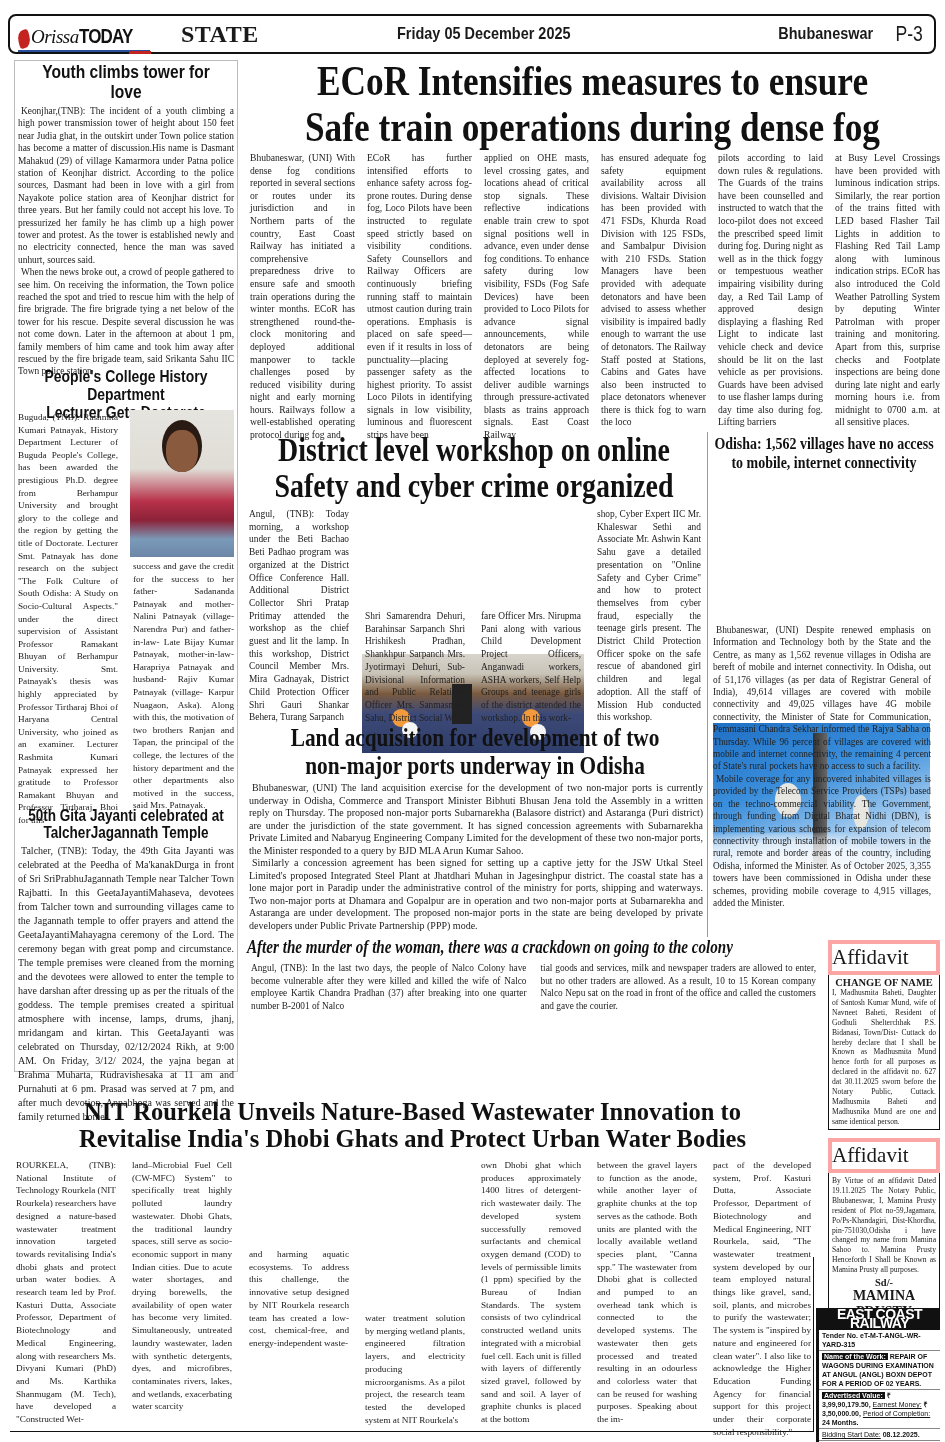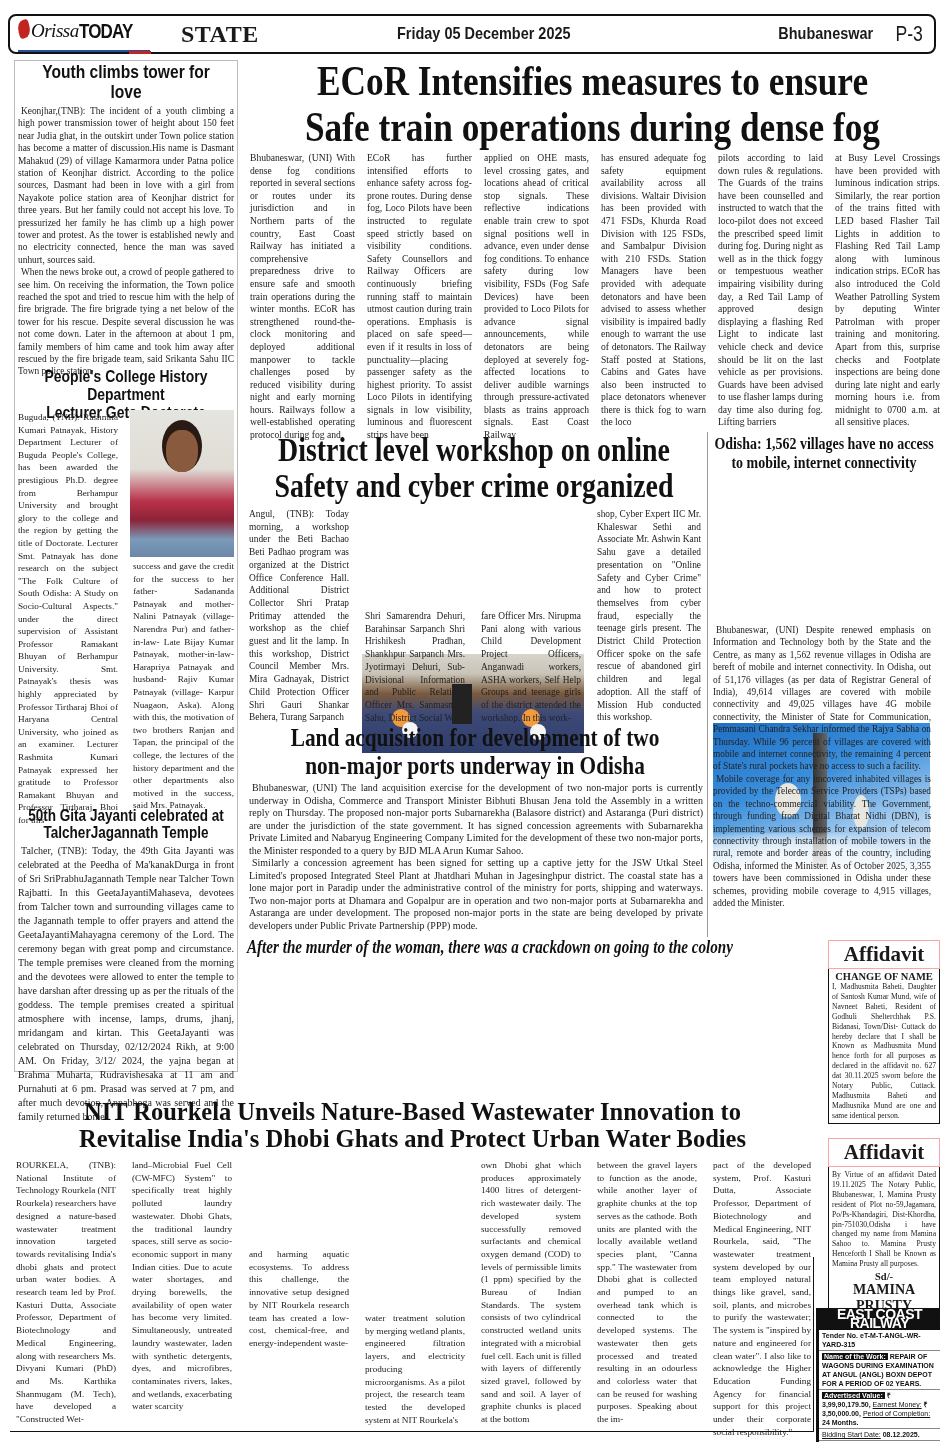--- a/index.html
+++ b/index.html
@@ -1,37 +1,37 @@
 <!DOCTYPE html>
 <html><head>
 <meta charset="utf-8">
 <style>
 *{box-sizing:border-box;margin:0;padding:0}
 body{width:945px;height:1442px;background:#fff;font-family:"Liberation Serif",serif;color:#1a1a1a;position:relative;overflow:hidden}
 .abs{position:absolute}
 .masthead{left:8px;top:14px;width:928px;height:40px;border:2px solid #111;border-radius:8px;display:flex;align-items:center;padding:0 8px}
-.logo{display:flex;align-items:flex-start;height:28px;position:relative;width:135px}
+.logo{display:flex;align-items:flex-end;height:28px;position:relative;width:135px}
 .logo .leaf{width:12px;height:18px;background:#c4241f;border-radius:60% 20% 60% 20%;transform:rotate(-15deg);margin-right:1px}
 .logo .orissa{font-family:"Liberation Serif",serif;font-style:italic;font-size:19px;color:#111;letter-spacing:-0.5px}
 .logo .today{font-family:"Liberation Sans",sans-serif;font-weight:bold;font-size:20px;color:#111;letter-spacing:-1px;transform:scaleX(0.85);transform-origin:left}
 .logo .underline{position:absolute;left:0;bottom:-4px;width:132px;height:2px;background:#2a4d9a}
 .logo .redtag{position:absolute;right:2px;bottom:-6px;width:22px;height:3px;background:#c4241f}
 .section{font-size:24px;font-weight:bold;margin-left:28px;letter-spacing:0.5px}
 .date{font-size:17px;font-weight:bold;margin-left:138px;font-family:"Liberation Sans",sans-serif;transform:scaleX(0.85);transform-origin:left}
 .city{font-size:17px;font-weight:bold;margin-left:auto;font-family:"Liberation Sans",sans-serif;transform:scaleX(0.85)}
 .pageno{font-size:22px;margin-left:10px;font-family:"Liberation Sans",sans-serif;transform:scaleX(0.8)}
 .boxed{border:1px solid #bbb}
 .hl{font-weight:bold;text-align:center;line-height:1.05;font-family:"Liberation Sans",sans-serif;color:#111}
 .cond{transform:scaleX(0.82);transform-origin:center}
 .body{font-size:9.6px;line-height:12.6px;text-align:justify;color:#222}
 .body p{text-indent:3px}
 .cols{display:flex;gap:8px}
 .cols > div{flex:1}
 .photo{position:relative;overflow:hidden}
-.aff-title{font-family:"Liberation Serif",serif;font-weight:bold;font-size:21px;text-align:center;border:1px solid #fca5a5;padding:1px 0}
+.aff-title{font-family:"Liberation Serif",serif;font-weight:normal;font-size:21px;border:4px solid #fca5a5;padding:1px 0}
 .ecr{border-left:3px solid #111;font-family:"Liberation Sans",sans-serif;font-size:7px;line-height:9px;color:#111}
 .ecr .title{background:#111;color:#fff;font-weight:bold;font-size:17px;text-align:center;padding:2px 0;letter-spacing:-0.5px;transform:scaleX(1)}
 .ecr .inv{background:#111;color:#fff;font-weight:bold;padding:0 2px}
 .ecr .row{padding:1px 3px;border-bottom:1px solid #888}
 </style>
 </head>
 <body>
 
 <div class="abs masthead">
   <div class="logo">
@@ -127,20 +127,22 @@
 <div class="abs body" style="left:249px;top:782px;width:454px;font-size:10px;line-height:12.5px">
   <p>Bhubaneswar, (UNI) The land acquisition exercise for the development of two non-major ports is currently underway in Odisha, Commerce and Transport Minister Bibhuti Bhusan Jena told the Assembly in a written reply on Thursday. The proposed non-major ports Subarnarekha (Balasore district) and Astaranga (Puri district) are under the jurisdiction of the state government. It has signed concession agreements with Subarnarekha Private Limited and Nabaryug Engineering Company Limited for the development of these two non-major ports, the Minister responded to a query by BJD MLA Arun Kumar Sahoo.</p>
   <p>Similarly a concession agreement has been signed for setting up a captive jetty for the JSW Utkal Steel Limited's proposed Integrated Steel Plant at Jhatdhari Muhan in Jagesinghpur district. The coastal state has a lone major port in Paradip under the administrative control of the ministry for ports, shipping and waterways. Two non-major ports at Dhamara and Gopalpur are in operation and two non-major ports at Subarnarekha and Astaranga are under development. The proposed non-major ports in the state are being developed by private developers under Public Private Partnership (PPP) mode.</p>
 </div>
 <div class="abs" style="left:707px;top:432px;width:1px;height:505px;background:#999"></div>
 
 <div class="abs" style="left:247px;top:938px;width:570px;">
   <div class="hl" style="font-size:18px;font-style:italic;font-family:'Liberation Serif',serif;white-space:nowrap;transform:scaleX(0.84);transform-origin:left">After the murder of the woman, there was a crackdown on going to the colony</div>
 </div>
 <div class="abs cols body" style="left:251px;top:962px;width:565px;gap:14px;font-size:9.3px;line-height:12.5px">
+  <div>Angul, (TNB): In the last two days, the people of Nalco Colony have become vulnerable after they were killed and killed the wife of Nalco employee Kartik Chandra Pradhan (37) after breaking into one quarter number B-2001 of Nalco</div>
+  <div>tial goods and services, milk and newspaper traders are allowed to enter, but no other traders are allowed. As a result, 10 to 15 Korean company Nalco Nepu sat on the road in front of the office and called the customers and gave the courier.</div>
 </div>
 
 <div class="abs" style="left:828px;top:940px;width:112px;">
   <div class="aff-title">Affidavit</div>
   <div style="border:1px solid #111;border-top:none;padding:2px 3px">
     <div style="font-weight:bold;font-size:10.5px;text-align:center">CHANGE OF NAME</div>
     <div class="body" style="font-size:7.6px;line-height:9.9px">I, Madhusmita Baheti, Daughter of Santosh Kumar Mund, wife of Navneet Baheti, Resident of Godhuli Shelterchhak P.S. Bidanasi, Town/Dist- Cuttack do hereby declare that I shall be Known as Madhusmita Mund hence forth for all purposes as declared in the affidavit no. 627 dat 30.11.2025 sworn before the Notary Public, Cuttack. Madhusmita Baheti and Madhusnika Mund are one and same identical person.</div>
   </div>
 </div>
 <div class="abs" style="left:828px;top:1138px;width:112px;">

